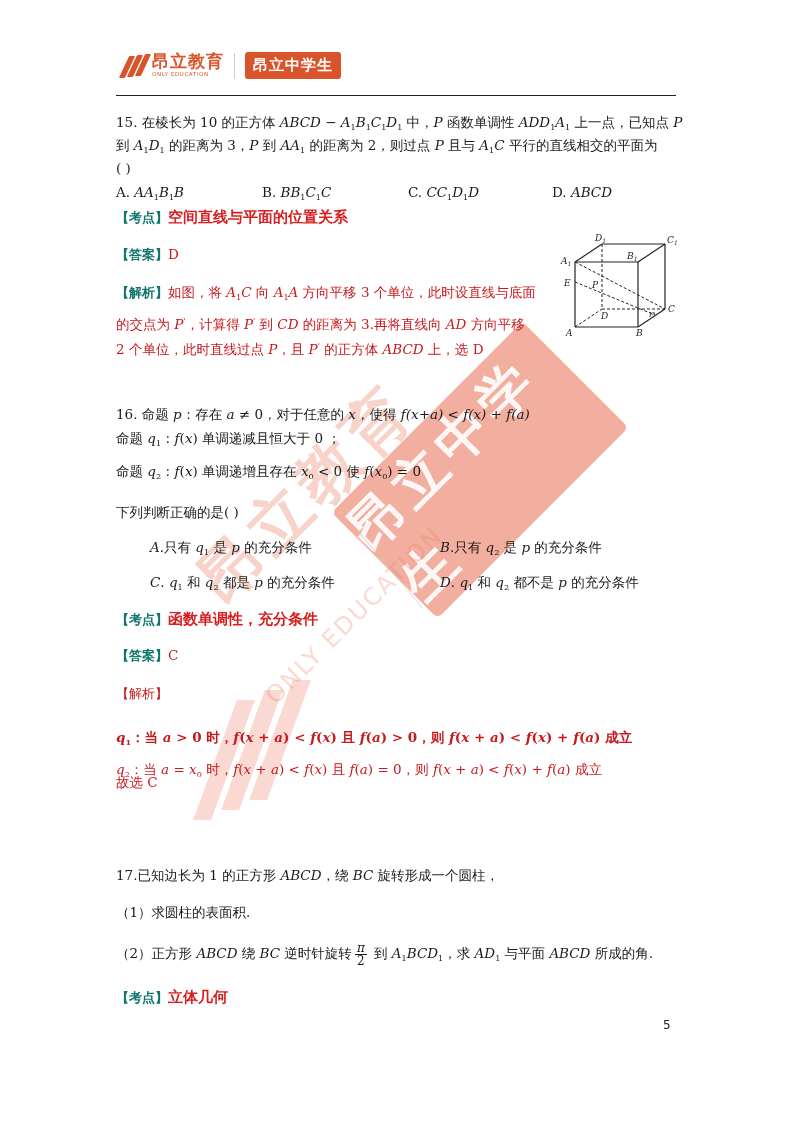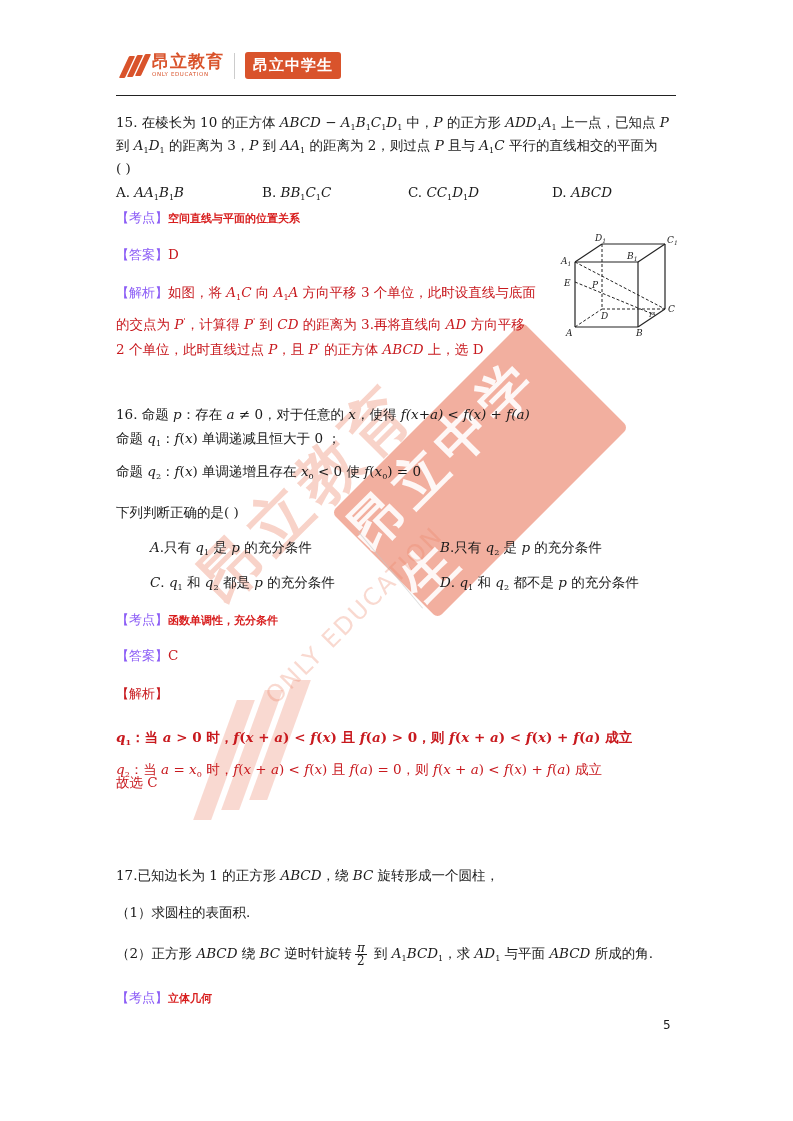--- a/index.html
+++ b/index.html
@@ -11,22 +11,22 @@
   .logo-mark { width:26px; height:26px; position:relative; margin-right:4px; }
   .logo-mark span { position:absolute; width:6px; height:22px; background:#d9532b; transform:skewX(-25deg); border-radius:1px; }
   .logo-text { display:flex; flex-direction:column; line-height:1; }
   .logo-cn { font-family:"DejaVu Sans", sans-serif; font-weight:bold; color:#d9532b; font-size:17px; letter-spacing:1px; }
   .logo-en { font-family:"DejaVu Sans", sans-serif; font-size:5.5px; color:#d9532b; letter-spacing:0.6px; margin-top:2px; }
   .logo-sep { width:1px; height:26px; background:#ccc; margin:0 10px; }
   .logo-badge { background:#d9532b; color:#fff; font-family:"DejaVu Sans", sans-serif; font-weight:bold;
                 font-size:15px; padding:4px 8px; border-radius:3px; letter-spacing:1px; }
   .line { position:absolute; left:116px; font-size:13.5px; white-space:nowrap; line-height:18px; }
   .red { color:#c8191e; }
-  .bold-red { color:#d81e1e; font-weight:bold; font-family:Liberation Mono, monospace; font-size:11px; }
-  .tag { color:#8b5cf6; font-weight:normal; font-family:"DejaVu Sans", sans-serif; font-size:13px; }
+  .bold-red { color:#d81e1e; font-weight:bold; font-family:Liberation Mono, monospace; font-size:15px; }
+  .tag { color:#0f766e; font-weight:bold; font-family:"DejaVu Sans", sans-serif; font-size:13px; }
   i { font-style:italic; }
   sub { font-size:0.6em; vertical-align:-0.35em; line-height:0; }
   sup { font-size:0.6em; }
   .frac { display:inline-flex; flex-direction:column; align-items:center; vertical-align:middle; line-height:1; margin:0 3px; font-size:12px; }
   .frac .num { border-bottom:1px solid #1a1a1a; padding:0 2px; font-style:italic; }
   .page-num { position:absolute; left:663px; top:1018px; font-family:"DejaVu Sans", sans-serif; font-size:12px; }
   .watermark { position:absolute; pointer-events:none; }
   .wm-badge { position:absolute; left:345px; top:395px; width:270px; height:150px; background:rgba(232,110,80,0.55);
               transform:rotate(-45deg); border-radius:6px; display:flex; align-items:center; justify-content:center; }
   .wm-badge span { color:rgba(255,255,255,0.9); font-family:"DejaVu Sans", sans-serif; font-weight:bold; font-size:54px; letter-spacing:6px; }
@@ -65,21 +65,21 @@
   <div class="logo-text">
     <span class="logo-cn">昂立教育</span>
     <span class="logo-en">ONLY EDUCATION</span>
   </div>
   <div class="logo-sep"></div>
   <div class="logo-badge">昂立中学生</div>
 </div>
 <div class="header-rule"></div>
 
 <div class="line" style="top:113px;">
-  <span>15. 在棱长为 10 的正方体 </span><i>ABCD</i> − <i>A</i><sub>1</sub><i>B</i><sub>1</sub><i>C</i><sub>1</sub><i>D</i><sub>1</sub><span> 中，</span><i>P</i><span> 的正方形 </span><i>ADD</i><sub>1</sub><i>A</i><sub>1</sub><span> 上一点，已知点 </span><i>P</i>
+  <span>15. 在棱长为 10 的正方体 </span><i>ABCD</i> − <i>A</i><sub>1</sub><i>B</i><sub>1</sub><i>C</i><sub>1</sub><i>D</i><sub>1</sub><span> 中，</span><i>P</i><span> 函数单调性 </span><i>ADD</i><sub>1</sub><i>A</i><sub>1</sub><span> 上一点，已知点 </span><i>P</i>
 </div>
 <div class="line" style="top:136px;">
   <span>到 </span><i>A</i><sub>1</sub><i>D</i><sub>1</sub><span> 的距离为 3，</span><i>P</i><span> 到 </span><i>AA</i><sub>1</sub><span> 的距离为 2，则过点 </span><i>P</i><span> 且与 </span><i>A</i><sub>1</sub><i>C</i><span> 平行的直线相交的平面为</span>
 </div>
 <div class="line" style="top:159px;">(      )</div>
 
 <div class="opt" style="left:116px;top:184px;"><span>A.</span> <i>AA</i><sub>1</sub><i>B</i><sub>1</sub><i>B</i></div>
 <div class="opt" style="left:262px;top:184px;"><span>B.</span> <i>BB</i><sub>1</sub><i>C</i><sub>1</sub><i>C</i></div>
 <div class="opt" style="left:408px;top:184px;"><span>C.</span> <i>CC</i><sub>1</sub><i>D</i><sub>1</sub><i>D</i></div>
 <div class="opt" style="left:552px;top:184px;"><span>D.</span> <i>ABCD</i></div>

